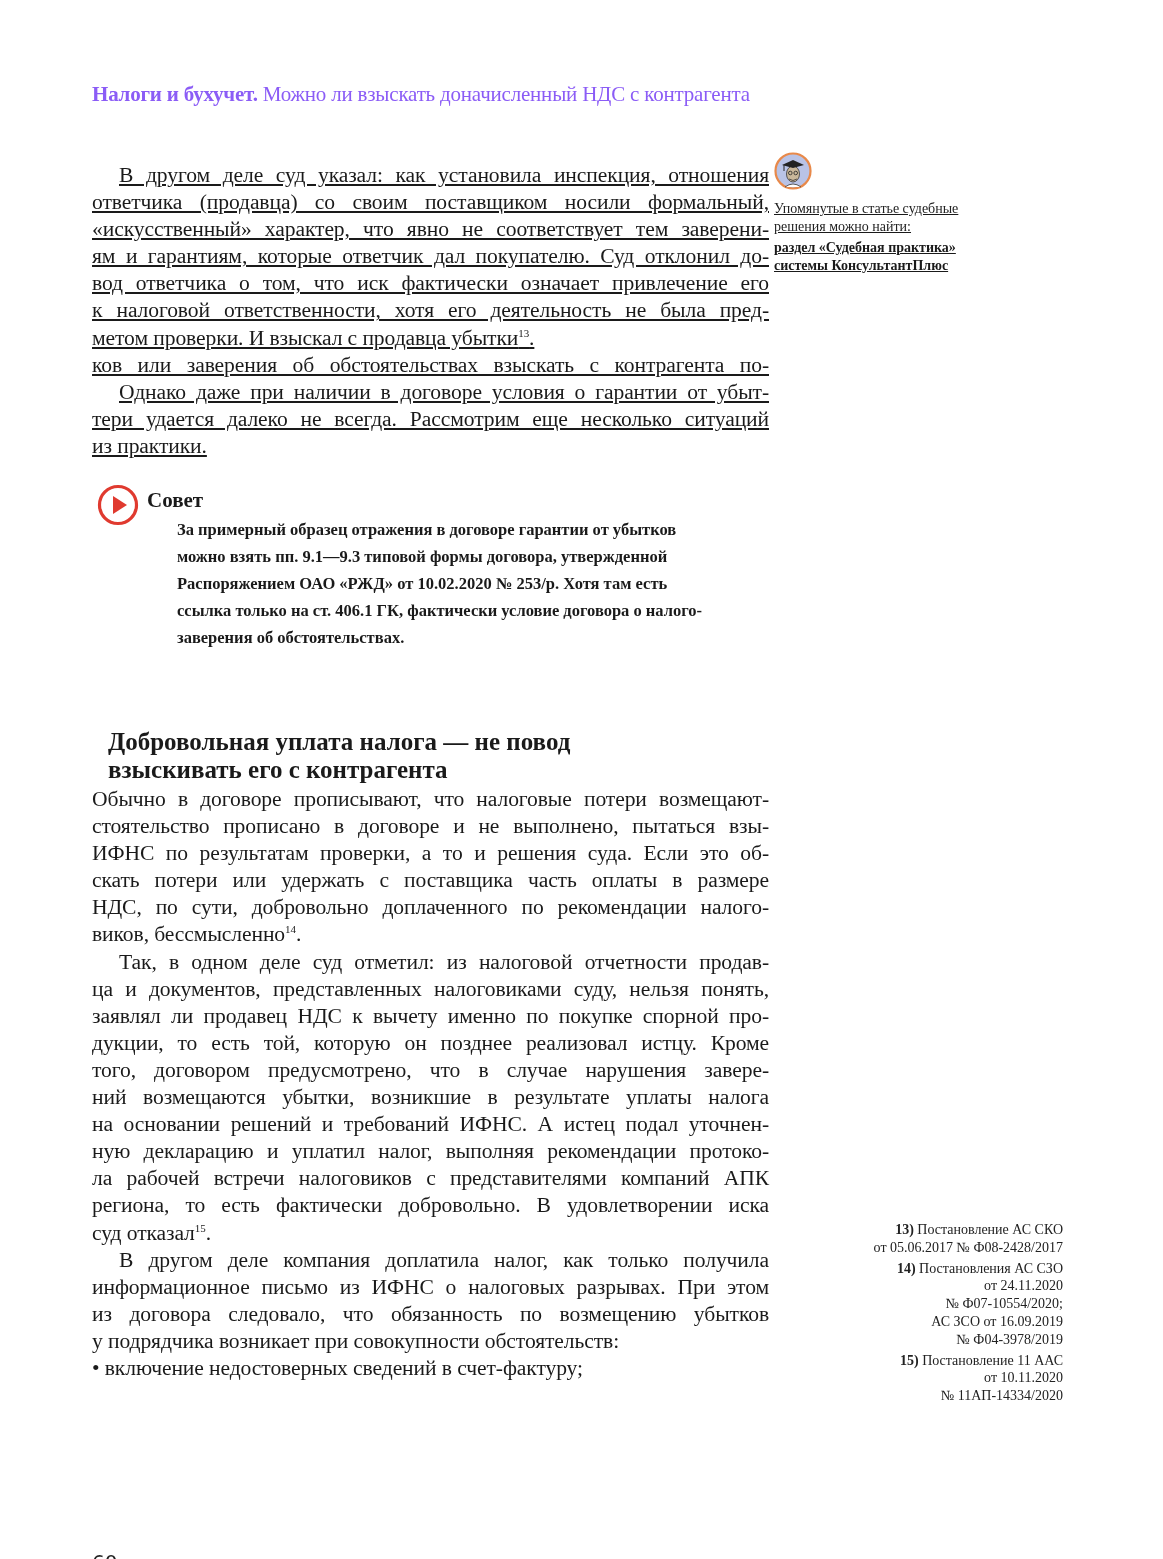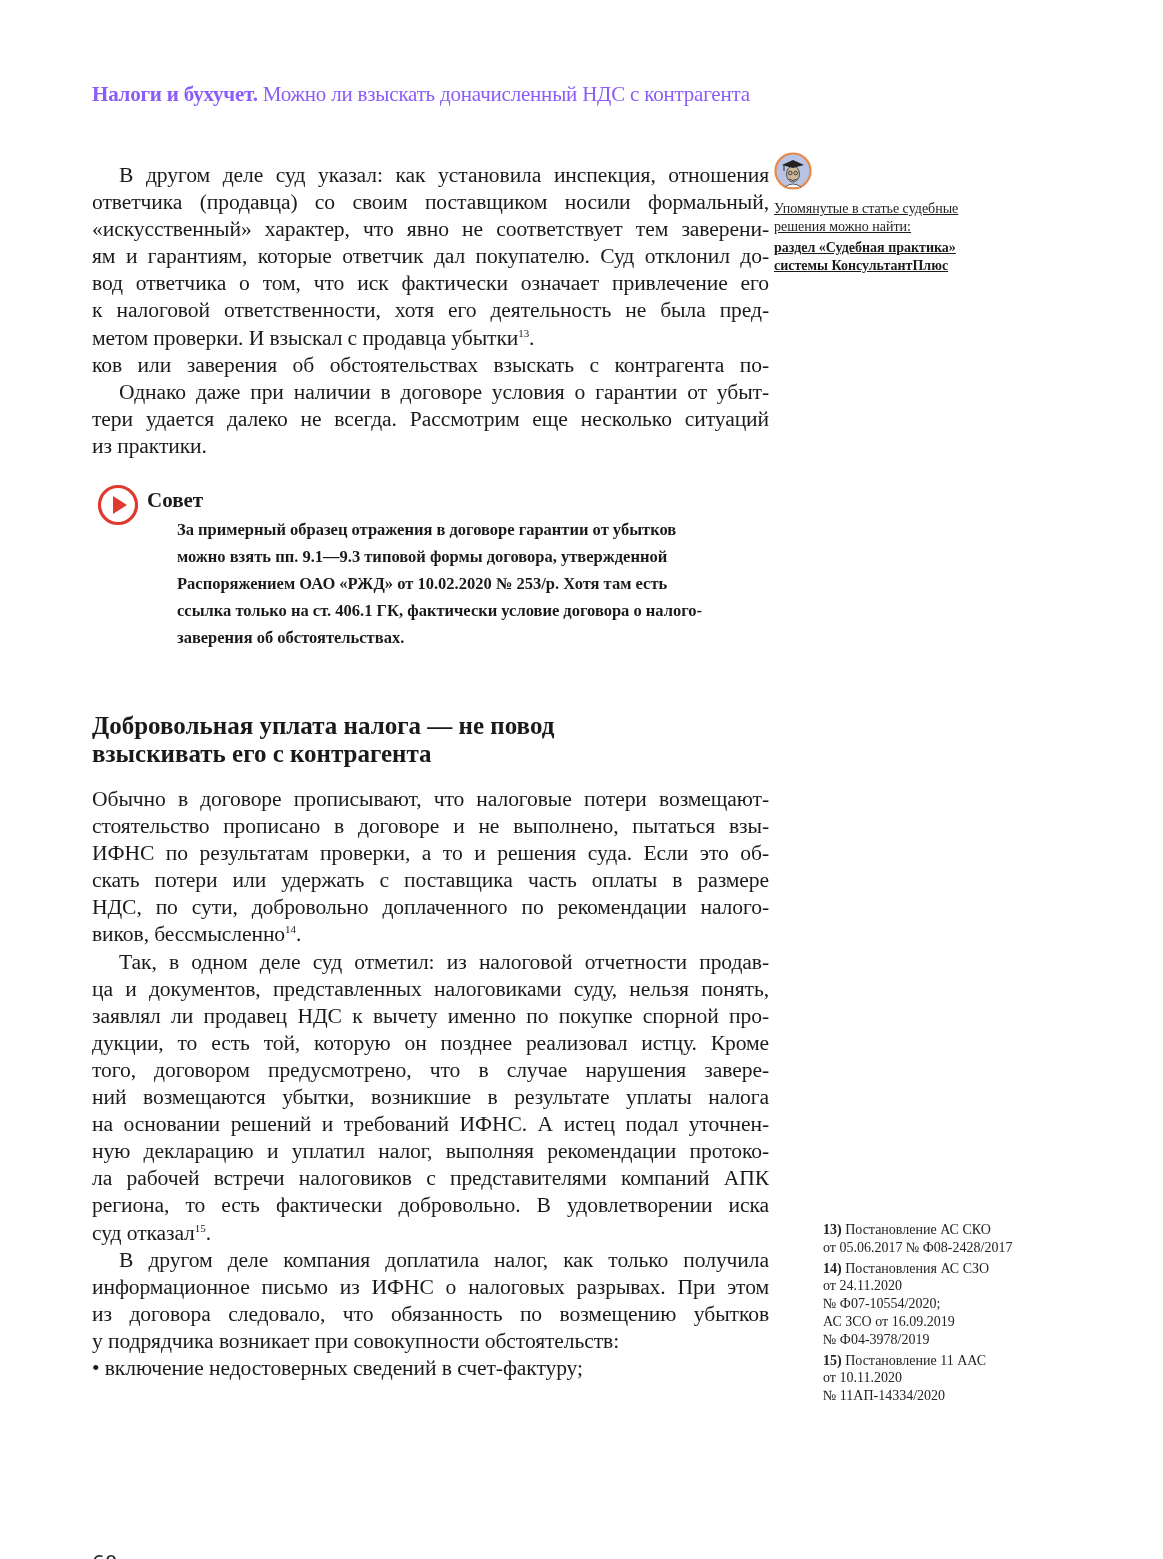--- a/index.html
+++ b/index.html
@@ -1,38 +1,38 @@
 <!DOCTYPE html>
 <html><head>
 <meta charset="utf-8">
 <style>
   html, body { margin: 0; padding: 0; background: #ffffff; }
   body { width: 1163px; height: 1559px; position: relative; overflow: hidden; color: #1a1a1a; }
   .serif { font-family: "Liberation Serif", "DejaVu Serif", serif; }
   .running-head { position: absolute; left: 92px; top: 82px; font-size: 21px; color: #8b5cf6; white-space: nowrap; letter-spacing: -0.2px; }
   .running-head .rh-bold { font-weight: bold; }
-  .main { position: absolute; left: 92px; top: 162px; width: 677px; }
+  .main { position: absolute; left: 92px; top: 162px; width: 677px; text-decoration: underline; }
   .p { font-size: 21.6px; line-height: 27.1px; text-align: justify; margin: 0; letter-spacing: -0.1px; }
   .p sup { font-size: 11px; vertical-align: super; line-height: 0; }
   .line { display: block; text-align: justify; text-align-last: justify; white-space: nowrap; }
   .line.last { text-align-last: left; }
   .line.indent { padding-left: 27px; }
   .tip { position: absolute; left: 97px; top: 484px; width: 680px; }
   .tip-icon { position: absolute; left: 0; top: 0; width: 42px; height: 42px; }
   .tip-title { position: absolute; left: 50px; top: 4px; font-size: 21px; font-weight: bold; }
   .tip-body { position: absolute; left: 50px; top: 32px; width: 625px; font-size: 16.5px; font-weight: bold; line-height: 27px; }
   .tip-body .line { text-align: left; text-align-last: left; margin-left: 30px; }
-  .section-title { position: absolute; left: 92px; top: 712px; width: 680px; font-size: 25px; font-weight: bold; line-height: 28px; margin: 0; }
+  .section-title { position: absolute; left: 92px; top: 712px; width: 680px; font-size: 25px; font-weight: bold; line-height: 28px; margin: 16px; }
   .main2 { position: absolute; left: 92px; top: 786px; width: 677px; }
   .bullet-line { display: block; white-space: nowrap; }
   .sidebar { position: absolute; left: 774px; top: 152px; width: 230px; text-decoration: underline; }
   .avatar { width: 38px; height: 38px; }
   .side-note { margin-top: 6px; font-size: 14px; line-height: 18px; color: #222; }
   .side-note-bold { margin-top: 3px; font-size: 14px; line-height: 18px; font-weight: bold; }
-  .footnotes { position: absolute; left: 823px; top: 1221px; width: 240px; font-size: 14px; line-height: 17.8px; color: #222; }
+  .footnotes { position: absolute; left: 823px; top: 1221px; width: 240px; font-size: 14px; line-height: 17.8px; color: #222; text-align: right; }
   .fn { margin-bottom: 3px; }
   .fn-num { font-weight: bold; }
   .page-number { position: absolute; left: 92px; top: 1534px; font-family: "DejaVu Sans", sans-serif; font-size: 20px; color: #222; margin-top: 16px; }
 </style>
 </head>
 <body>
 
 <div class="running-head serif">
   <span class="rh-bold">Налоги и бухучет.</span>
   <span>Можно ли взыскать доначисленный НДС с контрагента</span>

